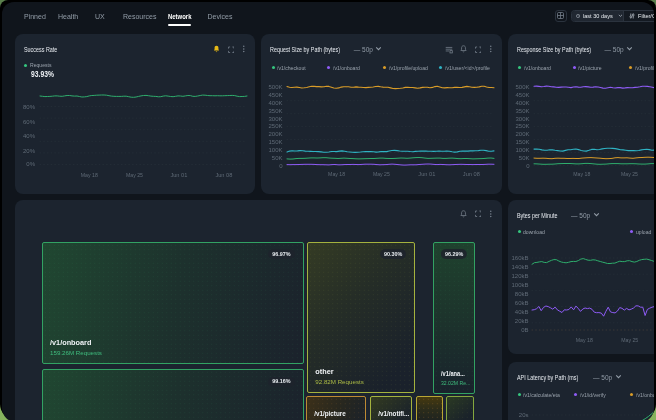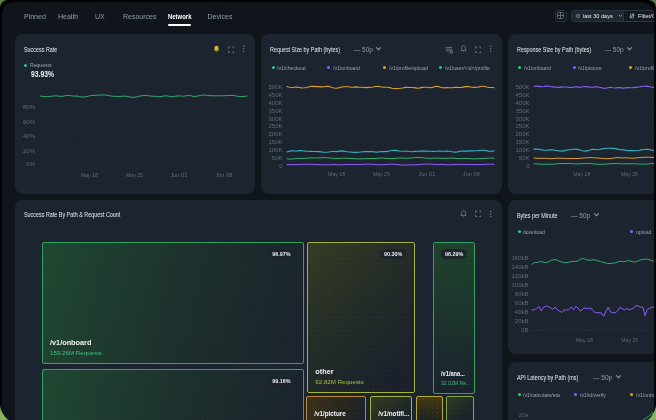--- a/index.html
+++ b/index.html
@@ -243,21 +243,20 @@
         <text x="21.5" y="55.19999999999999" text-anchor="end" font-size="6" fill="#5f6a76">500K</text>
         <text x="73.8" y="142" text-anchor="middle" font-size="6" fill="#5f6a76" textLength="17" lengthAdjust="spacingAndGlyphs">May 18</text>
         <text x="121.5" y="142" text-anchor="middle" font-size="6" fill="#5f6a76" textLength="17" lengthAdjust="spacingAndGlyphs">May 25</text>
         <polyline points="26.0,52.3 28.5,52.1 30.9,52.4 33.4,52.8 35.9,52.5 38.3,52.1 40.8,52.3 43.2,52.7 45.7,52.9 48.2,53.2 50.6,53.4 53.1,53.1 55.6,53.0 58.0,53.0 60.5,53.3 63.0,53.6 65.4,53.0 67.9,52.7 70.4,53.1 72.8,53.2 75.3,52.8 77.8,52.6 80.2,52.9 82.7,53.3 85.1,53.1 87.6,52.8 90.1,53.0 92.5,53.5 95.0,54.1 97.5,54.2 99.9,53.7 102.4,53.3 104.9,53.8 107.3,54.0 109.8,53.6 112.2,53.6 114.7,54.1 117.2,53.9 119.6,53.6 122.1,53.7 124.6,53.8 127.0,53.4 129.5,53.2 132.0,52.8 134.4,52.3 136.9,52.3 139.4,52.4 141.8,52.7 144.3,53.2 146.8,53.9 149.2,54.6 151.7,55.0 154.1,55.2 156.6,54.8 159.1,53.9 161.5,53.2 164.0,53.3 166.5,53.5 168.9,53.4 171.4,52.9 173.9,52.7 176.3,53.3 178.8,53.7 181.2,53.6 183.7,53.1 186.2,53.1 188.6,53.6 191.1,54.1 193.6,54.2 196.0,53.7 198.5,53.5 201.0,53.7 203.4,53.7 205.9,53.9 208.4,53.6 210.8,52.9 213.3,52.7 215.8,53.1 218.2,52.9 220.7,52.5 223.1,52.6 225.6,53.2 228.1,53.7 230.5,53.7 233.0,53.5" fill="none" stroke="#8f5cf7" stroke-width="1.1" stroke-linejoin="round" stroke-linecap="round"></polyline>
         <polyline points="26.0,115.1 28.6,115.0 31.2,115.3 33.9,115.9 36.5,116.3 39.1,116.2 41.7,115.8 44.3,115.9 47.0,116.3 49.6,116.6 52.2,117.0 54.8,117.1 57.4,116.4 60.1,115.8 62.7,115.7 65.3,115.3 67.9,115.0 70.5,115.6 73.2,116.5 75.8,117.0 78.4,117.1 81.0,116.3 83.6,115.4 86.3,115.3 88.9,115.7 91.5,115.5 94.1,114.9 96.7,114.5 99.4,114.2 102.0,114.2 104.6,114.4 107.2,114.6 109.8,115.1 112.5,115.7 115.1,115.9 117.7,116.2 120.3,116.6 122.9,116.5 125.6,116.6 128.2,116.7 130.8,116.5 133.4,115.9 136.1,115.5 138.7,115.3 141.3,115.6 143.9,116.2 146.5,116.1 149.2,115.5 151.8,115.7 154.4,116.1 157.0,116.3 159.6,116.1 162.3,115.5 164.9,115.1 167.5,115.2 170.1,115.1 172.7,115.0 175.4,115.1 178.0,114.9 180.6,114.5 183.2,114.6 185.8,115.6 188.5,116.4 191.1,116.8 193.7,116.9 196.3,117.2 198.9,117.3 201.6,117.1 204.2,116.7 206.8,116.2 209.4,115.8 212.0,115.7 214.7,115.9 217.3,115.9 219.9,116.2 222.5,116.3 225.1,116.5 227.8,116.7 230.4,116.5 233.0,115.7" fill="none" stroke="#2fb3c4" stroke-width="1.1" stroke-linejoin="round" stroke-linecap="round"></polyline>
         <polyline points="26.0,124.1 29.0,124.3 32.0,124.3 35.0,124.2 38.0,124.3 41.0,124.6 44.0,124.7 47.0,124.3 50.0,124.2 53.0,124.3 56.0,124.3 59.0,124.5 62.0,124.5 65.0,124.4 68.0,124.5 71.0,124.5 74.0,124.1 77.0,123.9 80.0,123.7 83.0,123.6 86.0,123.8 89.0,124.0 92.0,124.2 95.0,124.5 98.0,124.7 101.0,124.6 104.0,124.4 107.0,123.8 110.0,123.6 113.0,123.9 116.0,123.9 119.0,123.8 122.0,124.1 125.0,124.3 128.0,123.9 131.0,123.6 134.0,123.5 137.0,123.3 140.0,123.2 143.0,123.3 146.0,123.5 149.0,123.5 152.0,123.3 155.0,123.1 158.0,123.2 161.0,123.7 164.0,124.2 167.0,124.1 170.0,123.7 173.0,123.3 176.0,123.2 179.0,123.1 182.0,123.1 185.0,123.1 188.0,123.1 191.0,123.2 194.0,123.6 197.0,123.8 200.0,123.8 203.0,123.8 206.0,124.0 209.0,124.1 212.0,123.9 215.0,123.6 218.0,123.6 221.0,123.8 224.0,123.9 227.0,123.9 230.0,123.9 233.0,123.5" fill="none" stroke="#d99c28" stroke-width="1.0" stroke-linejoin="round" stroke-linecap="round"></polyline>
         <polyline points="26.0,129.8 29.0,129.9 32.0,130.1 35.0,130.3 38.0,130.3 41.0,130.2 44.0,130.2 47.0,130.0 50.0,129.7 53.0,129.6 56.0,129.5 59.0,129.5 62.0,129.5 65.0,129.7 68.0,129.9 71.0,129.9 74.0,129.7 77.0,129.4 80.0,129.4 83.0,129.6 86.0,129.9 89.0,130.2 92.0,130.3 95.0,130.2 98.0,130.1 101.0,129.8 104.0,129.6 107.0,129.6 110.0,129.6 113.0,129.8 116.0,129.8 119.0,129.8 122.0,129.7 125.0,129.7 128.0,129.8 131.0,130.0 134.0,130.1 137.0,130.1 140.0,129.9 143.0,129.6 146.0,129.6 149.0,129.9 152.0,130.0 155.0,130.0 158.0,130.0 161.0,130.0 164.0,129.9 167.0,129.8 170.0,129.9 173.0,130.1 176.0,130.0 179.0,129.8 182.0,129.6 185.0,129.5 188.0,129.4 191.0,129.4 194.0,129.3 197.0,129.3 200.0,129.3 203.0,129.4 206.0,129.5 209.0,129.6 212.0,129.8 215.0,129.8 218.0,129.9 221.0,130.1 224.0,130.2 227.0,130.3 230.0,130.3 233.0,130.3" fill="none" stroke="#2fae6d" stroke-width="1.0" stroke-linejoin="round" stroke-linecap="round"></polyline>
       </svg>
     </div>
     <div class="card" style="left:13px;top:198px;width:487px;height:232px">
-      <div class="ctitle" style="top:10px"><span class="ts">Success Rate By Path &amp; Request Count</span></div>
       <div class="hicons" style="top:9.5px">
         <span class="hic">
           <svg width="7" height="8" viewBox="0 0 8 9">
             <path d="M4 0.8 C5.5 0.8 6.2 1.9 6.2 3 V4.8 L7 6.2 H1 L1.8 4.8 V3 C1.8 1.9 2.5 0.8 4 0.8 Z" fill="none" stroke="#747e8a" stroke-width="0.9"></path>
             <path d="M3.1 7.3 A1 1 0 0 0 4.9 7.3" stroke="#747e8a" stroke-width="0.8" fill="none"></path>
           </svg>
         </span>
         <span class="hic">
           <svg width="6.5" height="7.5" viewBox="0 0 8 8" style="margin-top:0.5px">
             <g stroke="#747e8a" stroke-width="1" fill="none">

